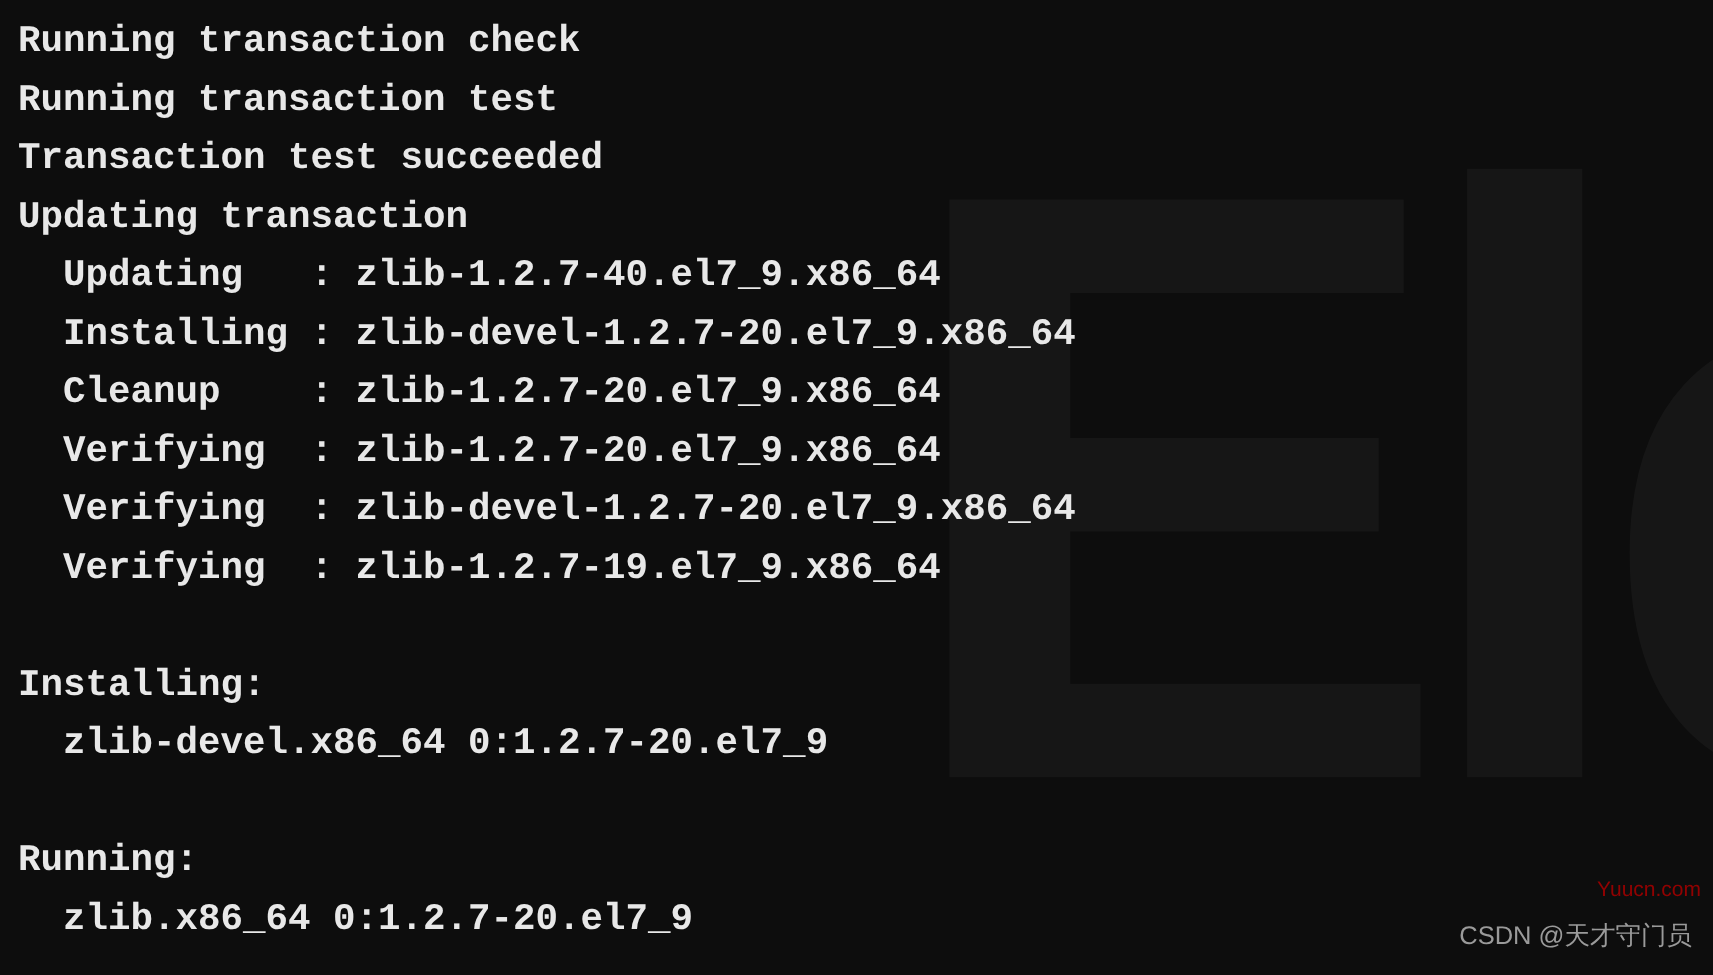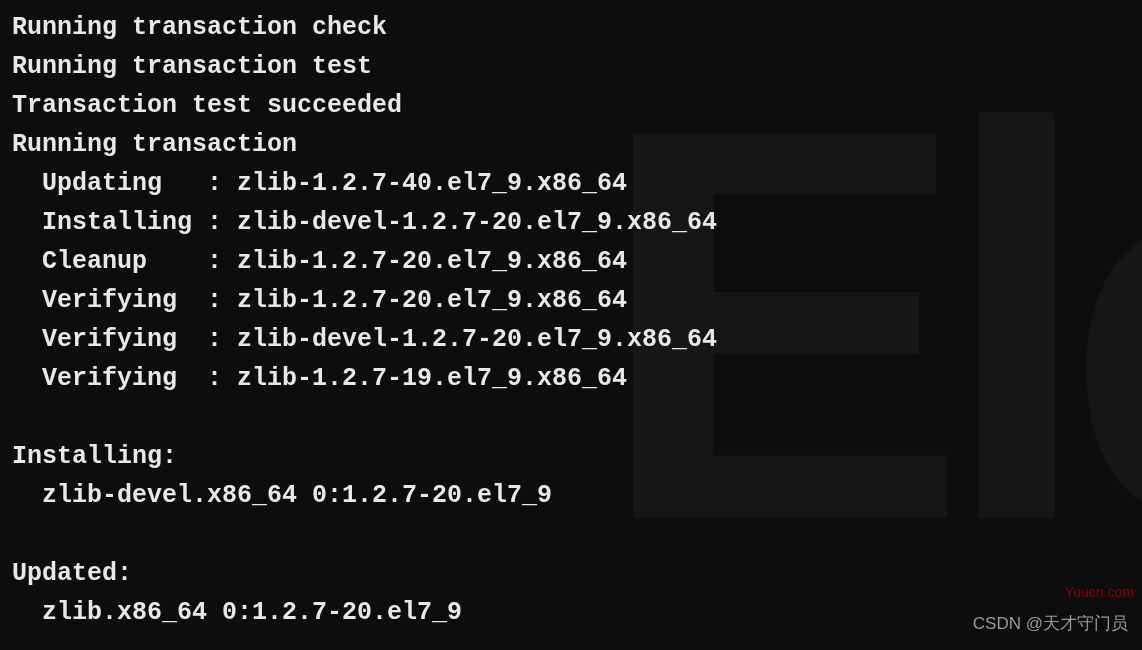--- a/index.html
+++ b/index.html
@@ -60,29 +60,29 @@
     }
   </style>
 </head>
 <body>
 
 <div class="bg-glyph">Ele</div>
 
 <div class="term-line">Running transaction check</div>
 <div class="term-line">Running transaction test</div>
 <div class="term-line">Transaction test succeeded</div>
-<div class="term-line">Running transaction</div>
+<div class="term-line">Updating transaction</div>
 <div class="term-line">  Updating   : zlib-1.2.7-40.el7_9.x86_64</div>
 <div class="term-line">  Installing : zlib-devel-1.2.7-20.el7_9.x86_64</div>
 <div class="term-line">  Cleanup    : zlib-1.2.7-20.el7_9.x86_64</div>
 <div class="term-line">  Verifying  : zlib-1.2.7-20.el7_9.x86_64</div>
 <div class="term-line">  Verifying  : zlib-devel-1.2.7-20.el7_9.x86_64</div>
 <div class="term-line">  Verifying  : zlib-1.2.7-19.el7_9.x86_64</div>
 <div class="term-line">&nbsp;</div>
 <div class="term-line">Installing:</div>
 <div class="term-line">  zlib-devel.x86_64 0:1.2.7-20.el7_9</div>
 <div class="term-line">&nbsp;</div>
-<div class="term-line">Updated:</div>
+<div class="term-line">Running:</div>
 <div class="term-line">  zlib.x86_64 0:1.2.7-20.el7_9</div>
 <div class="term-line">&nbsp;</div>
 
 <div class="watermark-right">Yuucn.com</div>
 <div class="watermark-bottom">CSDN @天才守门员</div>
 
 </body></html>

